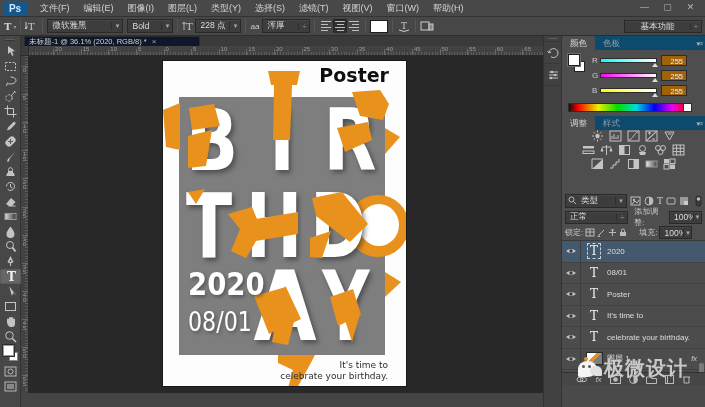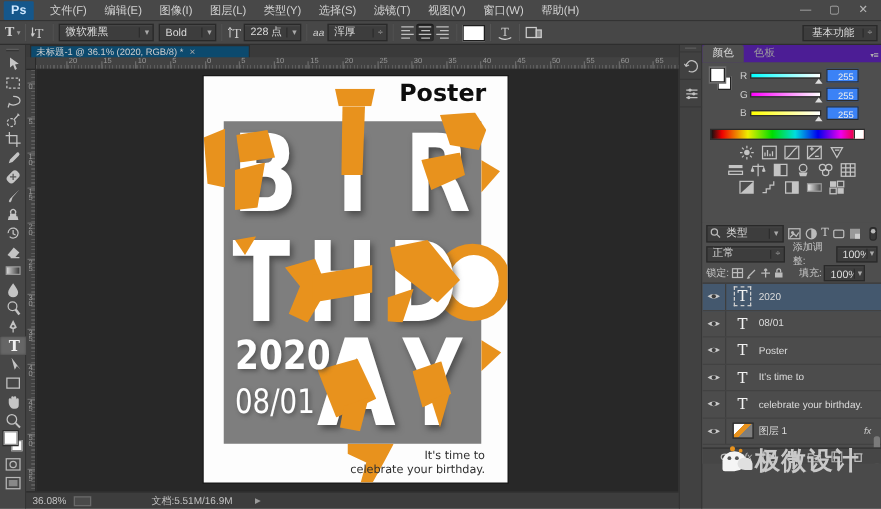--- a/index.html
+++ b/index.html
@@ -17,36 +17,36 @@
 .optionsbar { position:absolute; left:0; top:17px; width:705px; height:19px; background:#474747; border-bottom:1px solid #2e2e2e; display:flex; align-items:center; }
 .sep { width:1px; height:14px; background:#383838; border-right:1px solid #555; margin:0 4px; }
 .opt-icon { color:#cfcfcf; font-size:10px; display:flex; align-items:center; }
 .field { height:14px; background:#3d3d3d; border:1px solid #292929; box-shadow:inset 0 1px 0 rgba(255,255,255,.05); display:flex; align-items:center; font-size:8.5px; color:#ddd; }
 .field .fval { flex:1; padding:0 4px; white-space:nowrap; overflow:hidden; }
 .field .farrow { width:11px; text-align:center; color:#aaa; font-size:7px; border-left:1px solid #2d2d2d; }
 .align-btn { width:14px; height:14px; display:flex; flex-direction:column; justify-content:center; gap:1.5px; padding:2px; border-radius:2px; }
 .align-btn i { display:block; height:1.5px; background:#c0c0c0; }
 .align-btn.active { background:#2f2f2f; box-shadow:inset 0 1px 2px rgba(0,0,0,.5); }
 .swatch-opt { width:18px; height:13px; background:#fff; border:1px solid #1e1e1e; }
-.ws-btn { position:absolute; right:3px; top:3px; width:60px; height:13px; }
+.ws-btn { position:absolute; right:3px; top:3px; width:78px; height:13px; }
 
 
 .toolbar { position:absolute; left:0; top:36px; width:21px; height:371px; background:#474747; border-right:1px solid #333; }
 .tb-grip { height:8px; display:flex; align-items:center; justify-content:center; }
 .tb-grip i { width:10px; height:2px; border-top:1px solid #5d5d5d; border-bottom:1px solid #353535; }
 .tool { width:21px; height:15px; display:flex; align-items:center; justify-content:center; }
 .tool.sel { background:#666; box-shadow:inset 0 0 2px rgba(0,0,0,.4); }
 .tool svg { display:block; }
 .swatches { position:relative; width:21px; height:20px; }
 .sw-b { position:absolute; left:9px; top:8px; width:9px; height:9px; background:#fff; border:1px solid #888; }
 .sw-f { position:absolute; left:3px; top:1px; width:11px; height:11px; background:#fff; border:1px solid #999; box-shadow:0 0 0 1px #2c2c2c; }
 
 
 .tabbar { position:absolute; left:21px; top:36px; width:522px; height:10px; background:#3a3a3a; }
-.tab { position:absolute; left:3px; top:0; width:176px; height:10px; background:#0c4a6e; border:1px solid #2c2c2c; border-bottom:none; display:flex; align-items:center; padding:0 4px; font-size:7.5px; color:#cfcfcf; }
+.tab { position:absolute; left:3px; top:0; width:176px; height:10px; background:#0f172a; border:1px solid #2c2c2c; border-bottom:none; display:flex; align-items:center; padding:0 4px; font-size:7.5px; color:#cfcfcf; }
 .tab .close { margin-left:5px; color:#a8a8a8; font-size:8px; }
 .ruler-h { position:absolute; left:29px; top:46px; width:514px; height:10px; background:#424242; border-bottom:1px solid #2a2a2a; overflow:hidden;
   background-image:repeating-linear-gradient(to right,#5c5c5c 0 1px,transparent 1px 2.76px); background-size:100% 3px; background-position:0 100%; background-repeat:no-repeat; }
 .ruler-h .num { position:absolute; top:0; font-size:6px; color:#9a9a9a; }
 .ruler-h .maj { position:absolute; bottom:0; width:1px; height:6px; background:#6a6a6a; }
 .ruler-corner { position:absolute; left:21px; top:46px; width:8px; height:10px; background:#3d3d3d; border-right:1px solid #2a2a2a; border-bottom:1px solid #2a2a2a; }
 .ruler-v { position:absolute; left:21px; top:56px; width:8px; height:337px; background:#424242; border-right:1px solid #2a2a2a; overflow:hidden;
   background-image:repeating-linear-gradient(to bottom,#5c5c5c 0 1px,transparent 1px 2.81px); background-size:3px 100%; background-position:100% 0; background-repeat:no-repeat; }
 .ruler-v .num { position:absolute; left:0; width:7px; font-size:6px; color:#9a9a9a; line-height:5px; text-align:center; }
 .ruler-v .maj { position:absolute; right:0; height:1px; width:6px; background:#6a6a6a; }
@@ -69,35 +69,35 @@
 .statusbar .tri { margin-left:18px; color:#9a9a9a; font-size:6px; }
 
 
 .dockstrip { position:absolute; left:543px; top:36px; width:19px; height:371px; background:#414141; border-left:1px solid #333; border-right:1px solid #333; }
 .ds-grip { height:6px; border-bottom:1px solid #383838; display:flex; align-items:center; justify-content:center; }
 .ds-grip i { width:9px; border-top:1px solid #5d5d5d; }
 .ds-icon { width:19px; height:22px; display:flex; align-items:center; justify-content:center; border-bottom:1px solid #383838; }
 
 
 .panels { position:absolute; left:562px; top:36px; width:143px; height:371px; background:#4a4a4a; }
-.ptabs { position:relative; height:14px; background:#4c1d95; display:flex;font-family:Liberation Mono, monospace; }
+.ptabs { position:relative; height:14px; background:#0c4a6e; display:flex; }
 .ptab { padding:0 8px; font-size:8.5px; line-height:14px; color:#9d9d9d; }
 .ptab.active { background:#4e4e4e; color:#d8d8d8; border-radius:2px 2px 0 0; }
 .pmenu { position:absolute; right:3px; top:4px; color:#b0b0b0; font-size:7px; letter-spacing:-1px; }
 .panel-body { background:#4e4e4e; }
 
 
 .cp-body { position:relative; height:66px; }
 .cp-swb { position:absolute; left:12px; top:11px; width:11px; height:11px; background:#fff; border:1px solid #222; }
 .cp-swf { position:absolute; left:6px; top:4px; width:12px; height:12px; background:#fff; border:1px solid #222; box-shadow:0 0 0 1px #6b6b6b; }
 .cp-row { position:absolute; left:30px; display:flex; align-items:center; height:10px; }
 .cp-label { width:8px; font-size:8px; color:#ccc; }
 .cp-track { position:relative; width:57px; height:5px; border:1px solid #2c2c2c; margin-right:4px; }
 .cp-track .mk { position:absolute; right:-2px; bottom:-5px; width:0; height:0; border-left:3px solid transparent; border-right:3px solid transparent; border-bottom:4px solid #ddd; }
-.cp-val { width:26px; height:11px; background:#3b82f6; border:1px solid #2c2c2c; font-size:7.5px; color:#eee; text-align:right; padding:1px 3px 0 0; }
+.cp-val { width:26px; height:11px; background:#a16207; border:1px solid #2c2c2c; font-size:7.5px; color:#eee; text-align:right; padding:1px 3px 0 0; }
 .cp-spec { position:absolute; left:6px; top:53px; width:124px; height:9px; border:1px solid #2c2c2c;
  background:linear-gradient(to right,#111 0%,#e00 7%,#ee0 24%,#0d0 40%,#0dd 55%,#00e 70%,#e0e 85%,#e00 97%); }
 .cp-spec .wh { position:absolute; right:0; top:0; width:8px; height:7px; background:#fff; border-left:1px solid #2c2c2c; }
 
 
 .adj-body { position:relative; height:62px; font-size:8.5px; }
 .adj-hint { padding:3px 0 2px 6px; color:#cfcfcf; }
 .adj-row { display:flex; justify-content:center; gap:5px; margin-bottom:2px; }
 .adj-icon { width:13px; height:12px; display:flex; align-items:center; justify-content:center; }
 
@@ -524,26 +524,20 @@
         </div>
       <div class="ptxt" style="left:25px; top:207px; font-size:32px; font-weight:bold; transform:scaleX(.86)">2020</div>
       <div class="ptxt" style="left:25px; top:247px; font-size:27px; font-weight:400; transform:scaleX(.82)">08/01</div>
       <div class="tagline">
         <div>It's time to</div>
         <div>celebrate your birthday.</div>
       </div>
     </div>
   </div>
 
-  <div class="statusbar">
-    <span class="zoom">36.08%</span>
-    <span class="mini"></span>
-    <span class="docinfo">文档:5.51M/16.9M</span>
-    <span class="tri">▶</span>
-  </div>
 
   <div class="dockstrip">
     <div class="ds-grip">
         <i></i>
       </div>
     <div class="ds-icon">
         <svg width="13" height="12">
           <path d="M2 6 a4.5 4.5 0 1 1 2 3.8" fill="none" stroke="#c0c0c0"></path>
           <path d="M2 6 l-1.5 -2 M2 6 l2.2 -1" stroke="#c0c0c0" fill="none"></path>
         </svg>
@@ -587,20 +581,25 @@
         <span class="cp-track" style="background:linear-gradient(to right,#ffff00,#ffffff)">
             <span class="mk"></span>
           </span>
         <span class="cp-val">255</span>
       </div>
       <div class="cp-spec">
           <span class="wh"></span>
         </div>
     </div>
 
+    <div class="ptabs">
+      <span class="ptab active">调整</span>
+      <span class="ptab">样式</span>
+      <span class="pmenu">▾≡</span>
+    </div>
     <div class="panel-body adj-body">
       <div class="adj-row" id="adjRow1">
           <span class="adj-icon">
             <svg width="13" height="12">
               <circle cx="6.5" cy="6" r="2.2" fill="#c4c4c4"></circle>
               <g stroke="#c4c4c4">
                 <path d="M6.5 0.5 v2 M6.5 9.5 v2 M1 6 h2 M10 6 h2 M2.6 2.1 l1.4 1.4 M9 8.5 l1.4 1.4 M2.6 9.9 l1.4 -1.4 M9 3.5 l1.4 -1.4"></path>
               </g>
             </svg>
           </span>

